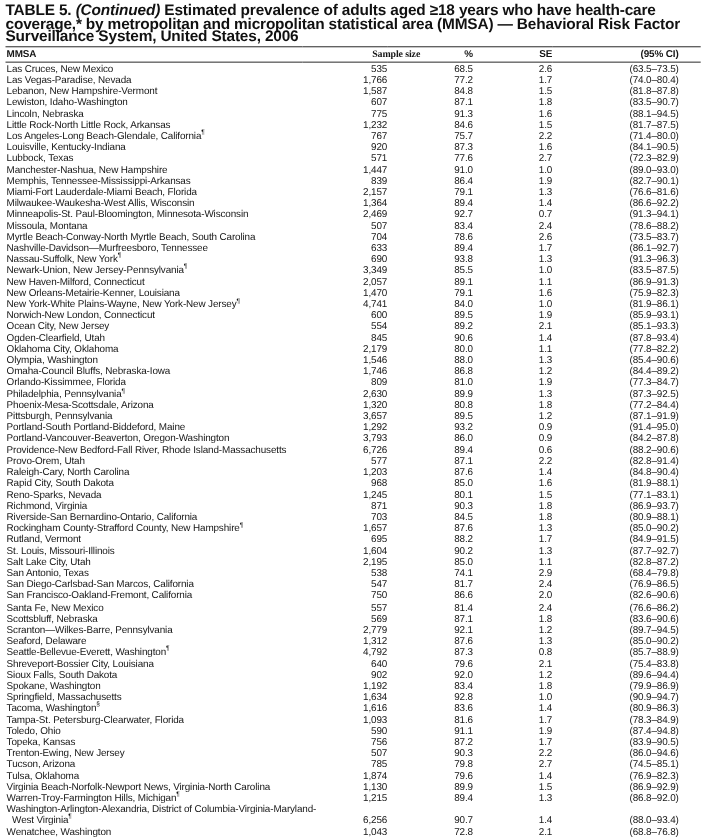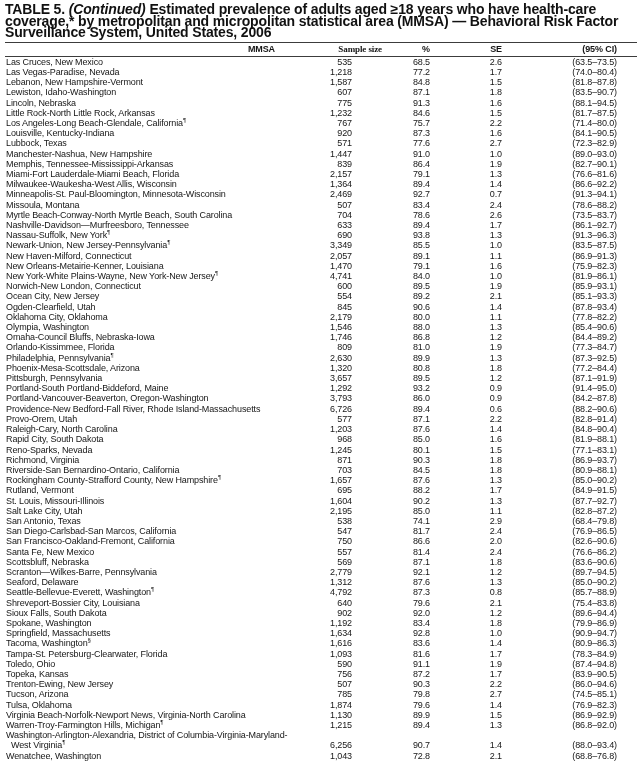--- a/index.html
+++ b/index.html
@@ -17,21 +17,21 @@
   .title .cont { font-style: italic; }
   table.mmsa-table {
     border-collapse: collapse; table-layout: fixed;
     width: 632px; margin-top: 3px;
   }
   thead th {
     border-top: 1px solid #3c3c3c; border-bottom: 1px solid #3c3c3c;
     font-size: 9px; font-weight: 700; height: 13px; padding: 0;
     vertical-align: middle; letter-spacing: -0.1px;
   }
-  th.h-mmsa { text-align: right; padding-left: 1px; }
+  th.h-mmsa { text-align: left; padding-left: 1px; }
   th.h-sample, th.h-pct, th.h-se { text-align: right; }
   th.h-sample .nudge { display: inline-block; transform: translateX(30px); font-family: Liberation Serif, serif; }
   th.h-ci { text-align: right; padding-right: 20px; }
   tbody td {
     padding: 0; font-size: 9px; line-height: 10.2px; height: 10.2px;
     white-space: nowrap; letter-spacing: -0.12px; vertical-align: bottom;
   }
   td.mmsa { text-align: left; padding-left: 1px; overflow: visible; }
   td.indent { padding-left: 6px; }
   td.num { text-align: right; }
@@ -65,21 +65,21 @@
     <tbody>
         <tr>
           <td class="mmsa">Las Cruces, New Mexico</td>
           <td class="num sample">535</td>
           <td class="num pct">68.5</td>
           <td class="num se">2.6</td>
           <td class="num ci">(63.5–73.5)</td>
         </tr>
         <tr>
           <td class="mmsa">Las Vegas-Paradise, Nevada</td>
-          <td class="num sample">1,218</td>
+          <td class="num sample">1,766</td>
           <td class="num pct">77.2</td>
           <td class="num se">1.7</td>
           <td class="num ci">(74.0–80.4)</td>
         </tr>
         <tr>
           <td class="mmsa">Lebanon, New Hampshire-Vermont</td>
           <td class="num sample">1,587</td>
           <td class="num pct">84.8</td>
           <td class="num se">1.5</td>
           <td class="num ci">(81.8–87.8)</td>

